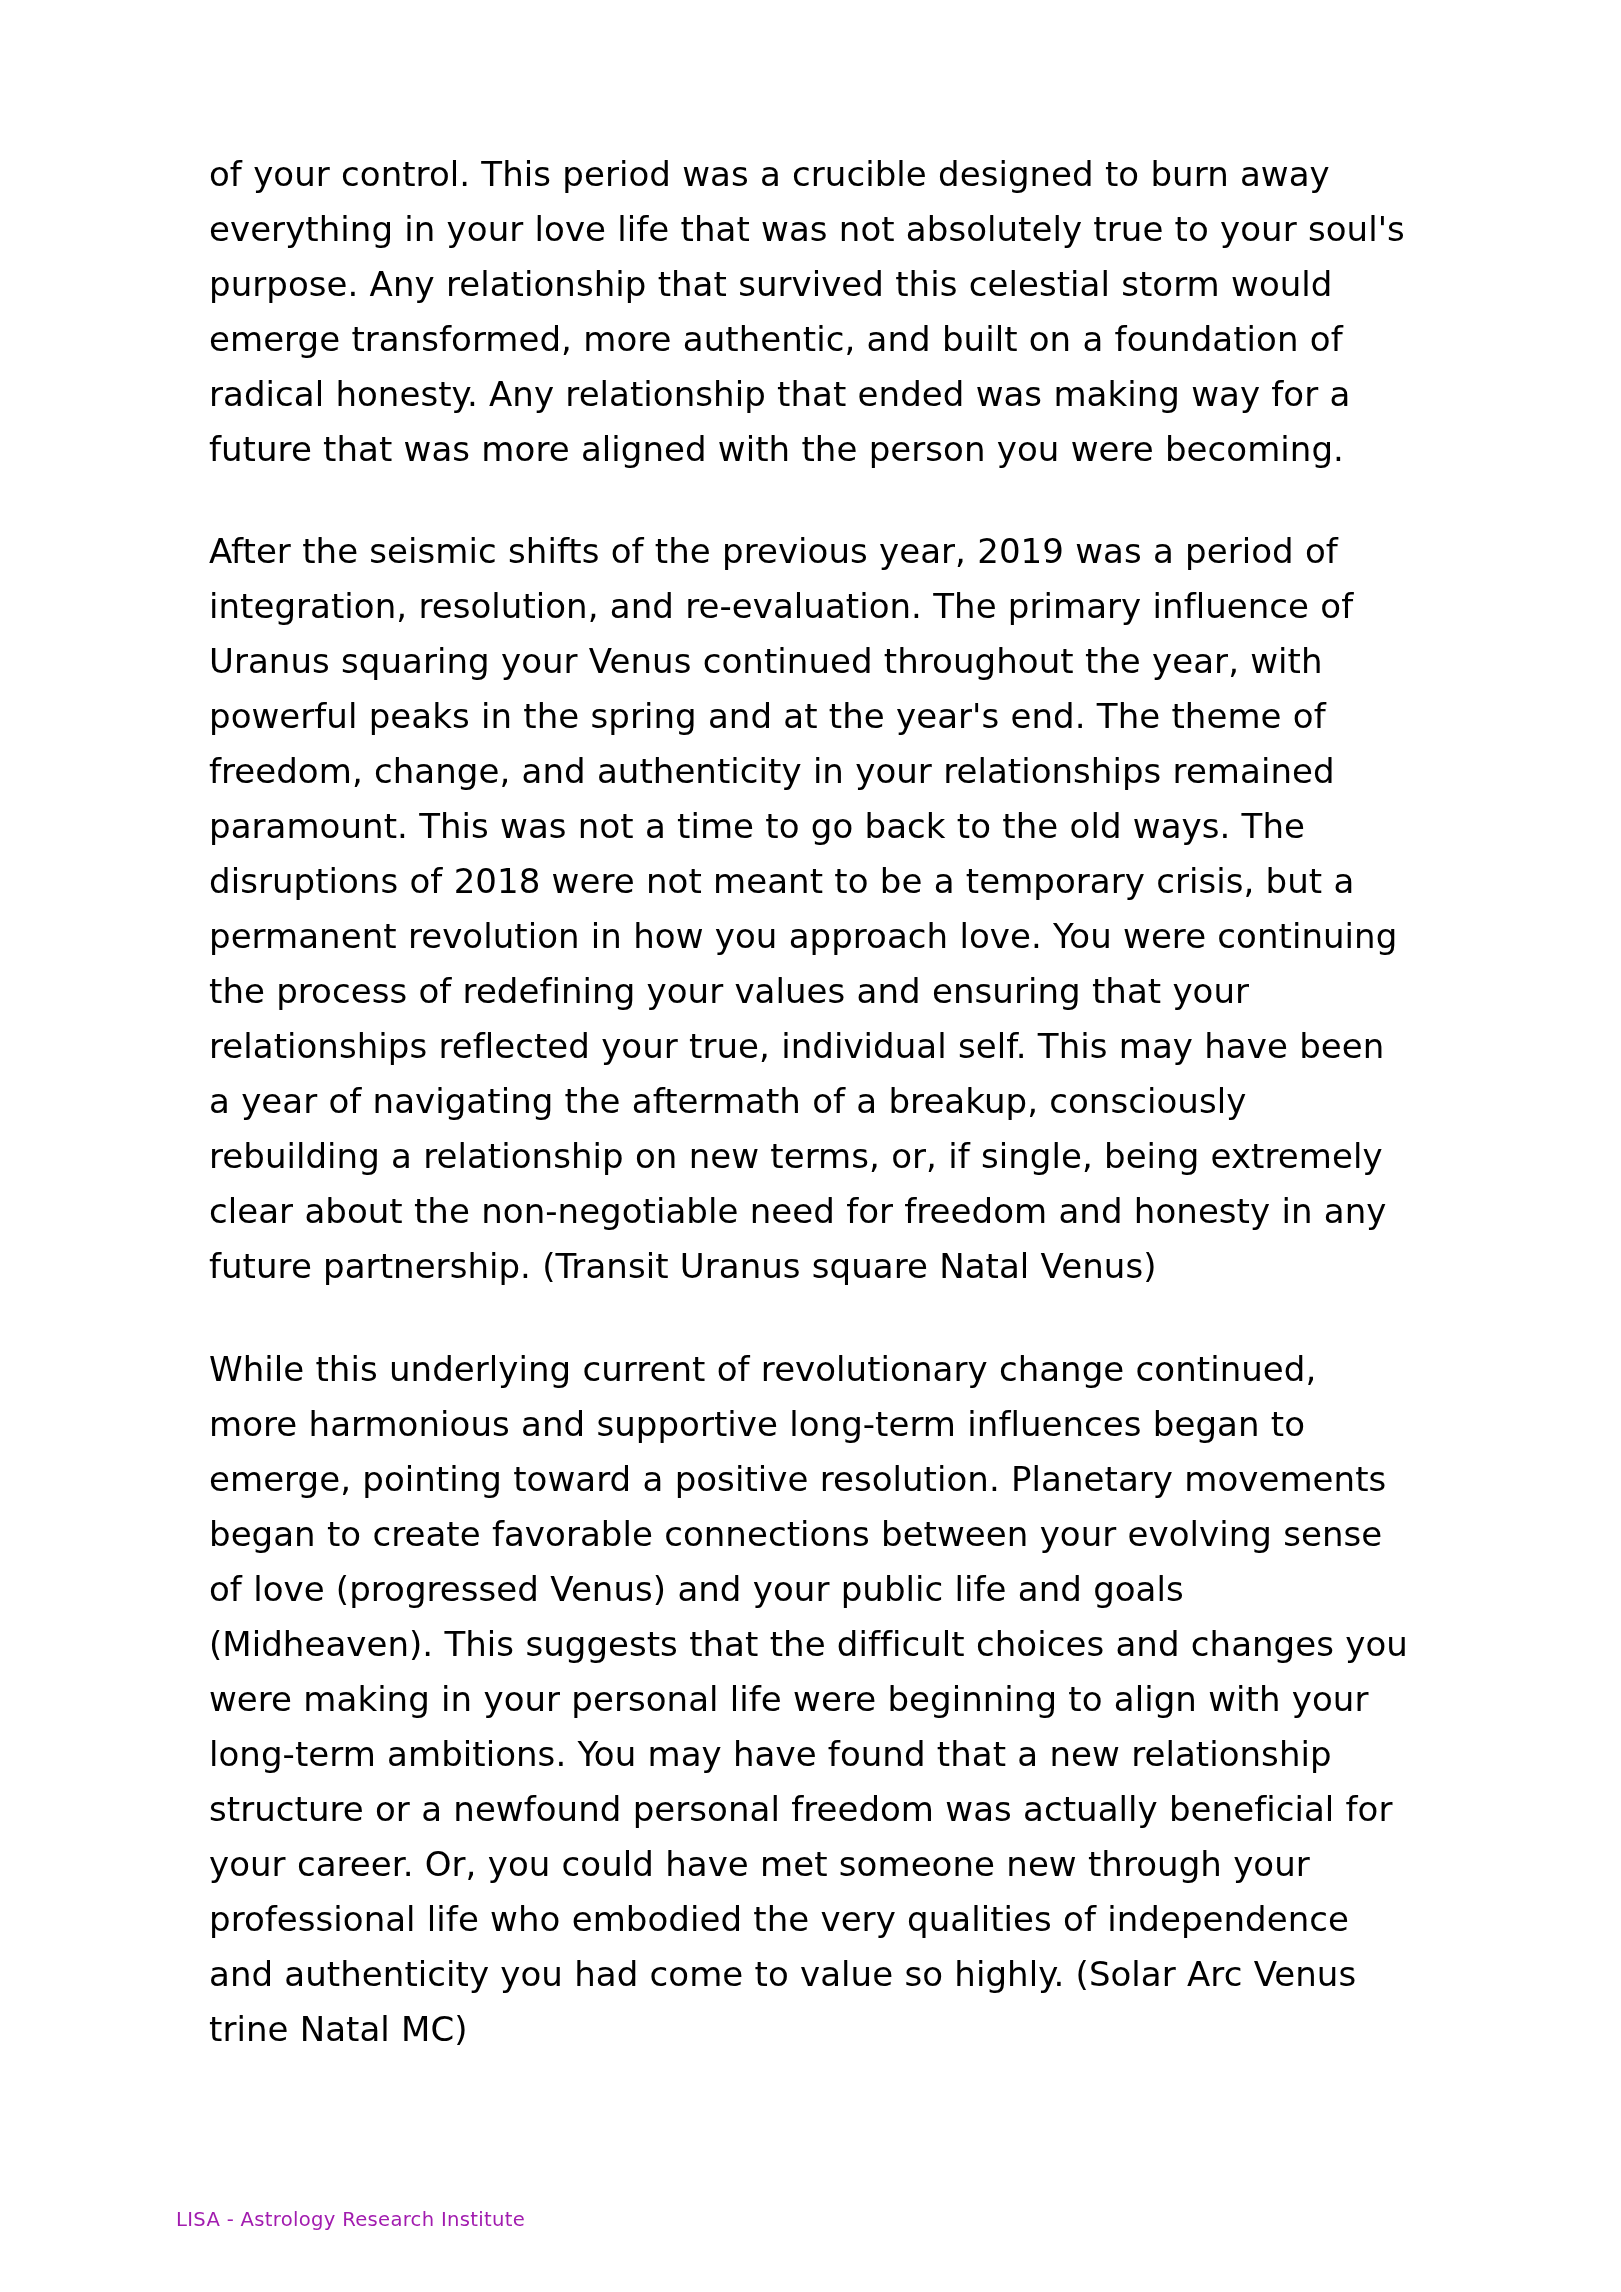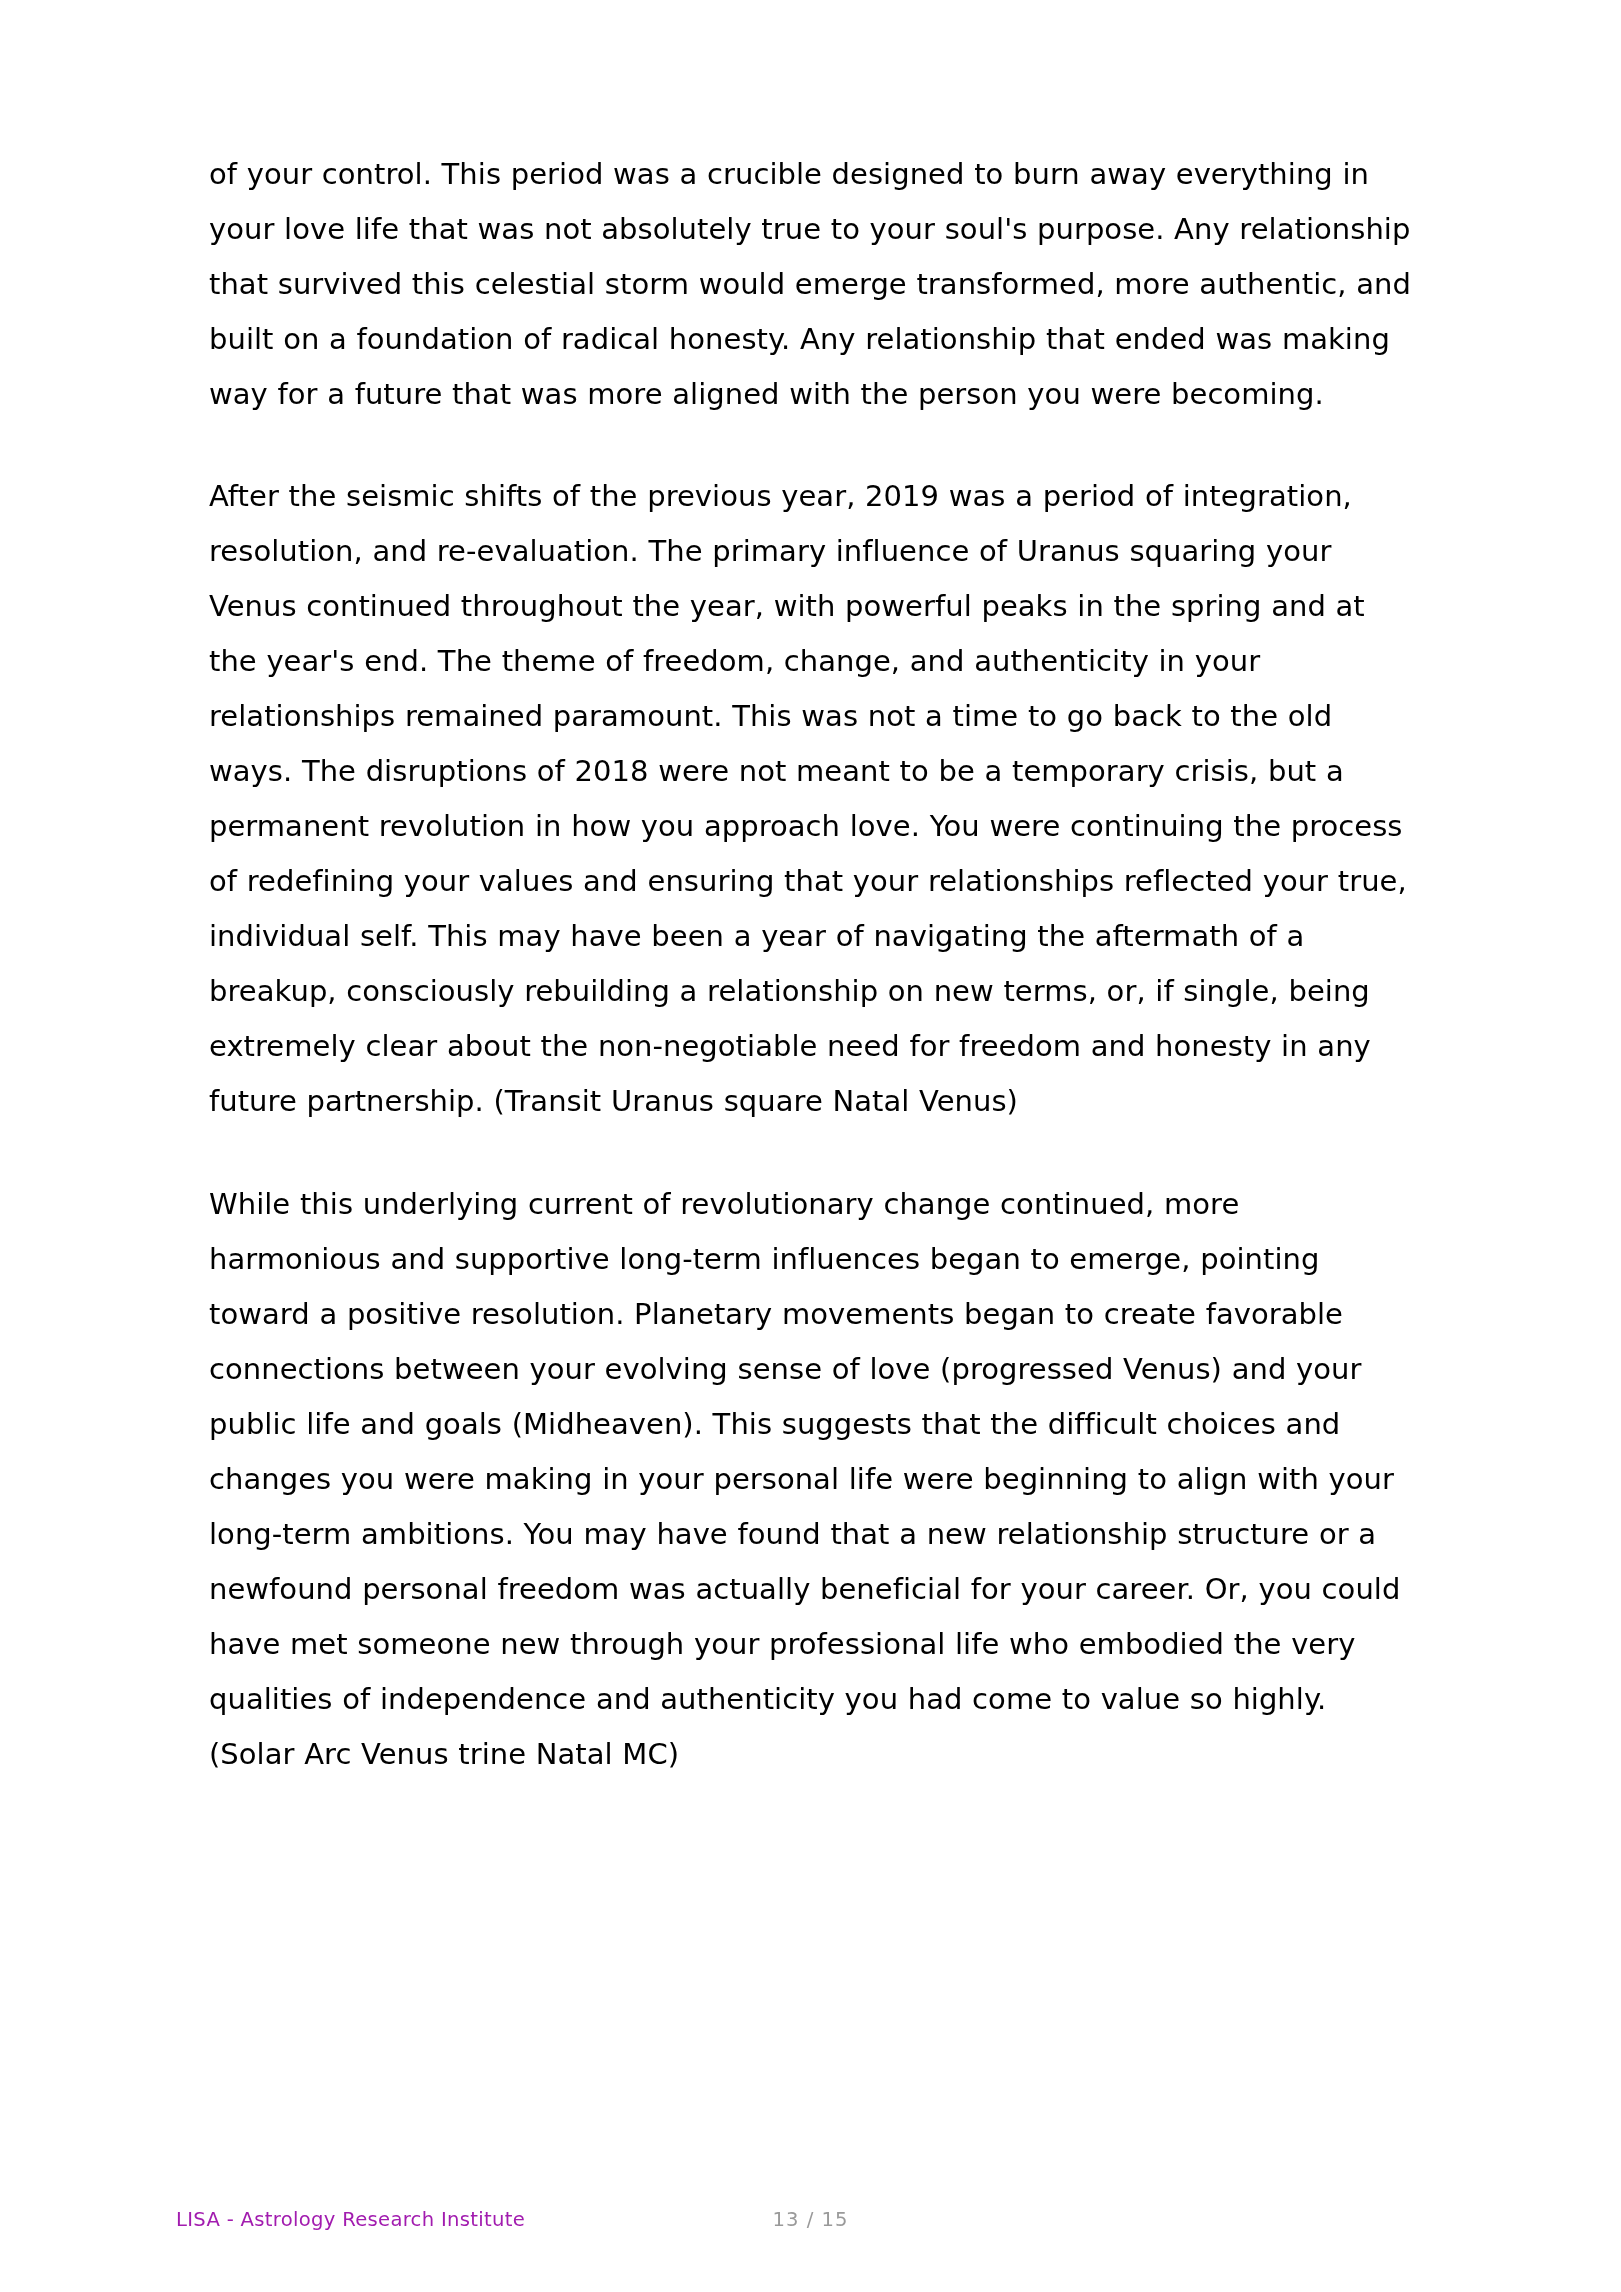--- a/index.html
+++ b/index.html
@@ -18,21 +18,21 @@
     box-sizing: border-box;
     overflow: hidden;
   }
   .content {
     position: absolute;
     left: 209px;
     top: 147px;
     width: 1206px;
   }
   .para {
-    font-size: 29px;
+    font-size: 34px;
     line-height: 55px;
     color: #000000;
     margin: 0 0 29px 0;
     text-align: left;
     letter-spacing: 0.05px;
     word-spacing: 0.4px;
   }
   .para.tight {
     margin-bottom: 27.4px;
   }
@@ -87,17 +87,16 @@
     <p class="para">After the seismic shifts of the previous year, 2019 was a period of integration, resolution, and re-evaluation. The primary influence of Uranus squaring your Venus continued throughout the year, with powerful peaks in the spring and at the year's end. The theme of freedom, change, and authenticity in your relationships remained paramount. This was not a time to go back to the old ways. The disruptions of 2018 were not meant to be a temporary crisis, but a permanent revolution in how you approach love. You were continuing the process of redefining your values and ensuring that your relationships reflected your true, individual self. This may have been a year of navigating the aftermath of a breakup, consciously rebuilding a relationship on new terms, or, if single, being extremely clear about the non-negotiable need for freedom and honesty in any future partnership. (Transit Uranus square Natal Venus)</p>
 
     <div class="spacer-2"></div>
 
     <p class="para tight">While this underlying current of revolutionary change continued, more harmonious and supportive long-term influences began to emerge, pointing toward a positive resolution. Planetary movements began to create favorable connections between your evolving sense of love (progressed Venus) and your public life and goals (Midheaven). This suggests that the difficult choices and changes you were making in your personal life were beginning to align with your long-term ambitions. You may have found that a new relationship structure or a newfound personal freedom was actually beneficial for your career. Or, you could have met someone new through your professional life who embodied the very qualities of independence and authenticity you had come to value so highly. (Solar Arc Venus trine Natal MC)</p>
 
   </div>
 
   <div class="footer">
     <span class="footer-left">LISA - Astrology Research Institute</span>
-    <span class="footer-center">13 / 15</span>
   </div>
 
 </div>
 
 
 </body></html>

